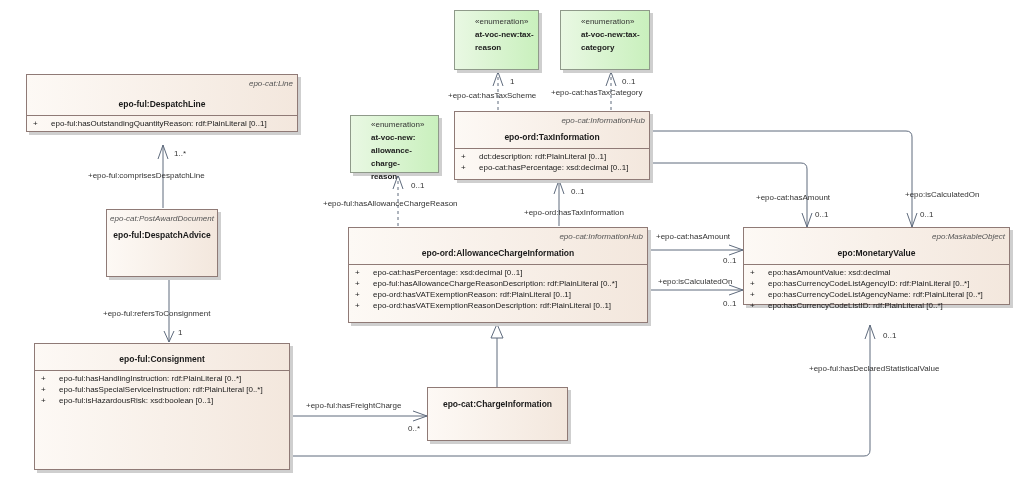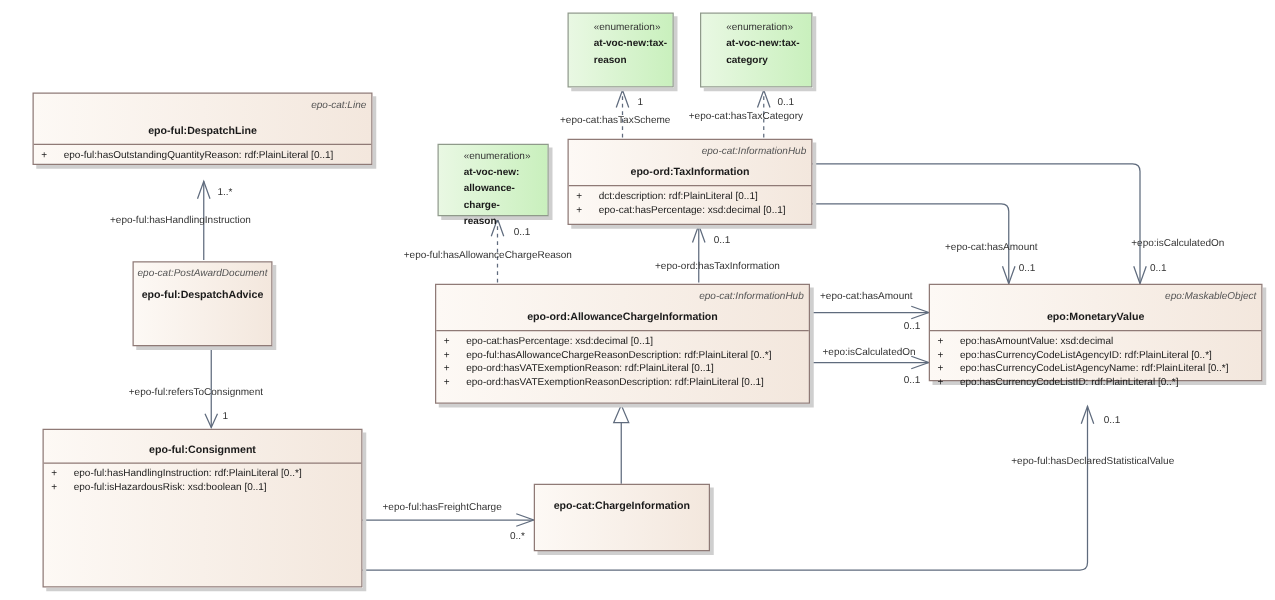--- a/index.html
+++ b/index.html
@@ -81,20 +81,21 @@
 <div class="box" style="left:106px;top:209px;width:112px;height:68px;">
   <div class="stereo-left">epo-cat:PostAwardDocument</div>
   <div class="cname" style="top:20px;">epo-ful:DespatchAdvice</div>
 </div>
 
 <div class="box" style="left:34px;top:343px;width:256px;height:127px;">
   <div class="cname" style="top:10px;">epo-ful:Consignment</div>
   <div class="divider" style="top:26px;"></div>
   <div class="attrs" style="top:29px;">
     <div class="attr"><span class="plus">+</span><span>epo-ful:hasHandlingInstruction: rdf:PlainLiteral [0..*]</span></div>
+    <div class="attr"><span class="plus">+</span><span>epo-ful:hasSpecialServiceInstruction: rdf:PlainLiteral [0..*]</span></div>
     <div class="attr"><span class="plus">+</span><span>epo-ful:isHazardousRisk: xsd:boolean [0..1]</span></div>
   </div>
 </div>
 
 <div class="box" style="left:427px;top:387px;width:141px;height:54px;">
   <div class="cname" style="top:11px;">epo-cat:ChargeInformation</div>
 </div>
 
 <div class="box" style="left:348px;top:227px;width:300px;height:96px;">
   <span class="stereo-it">epo-cat:InformationHub</span>
@@ -149,21 +150,21 @@
 <div class="box enum" style="left:350px;top:115px;width:89px;height:58px;">
   <div class="enum-inner" style="padding-top:2px;">
     <div class="st">«enumeration»</div>
     <div class="nm">at-voc-new:</div>
     <div class="nm">allowance-charge-</div>
     <div class="nm">reason</div>
   </div>
 </div>
 
 <span class="lbl" style="left:174px;top:149px;">1..*</span>
-<span class="lbl" style="left:88px;top:171px;">+epo-ful:hasHandlingInstruction</span>
+<span class="lbl" style="left:88px;top:171px;">+epo-ful:comprisesDespatchLine</span>
 
 <span class="lbl" style="left:103px;top:309px;">+epo-ful:refersToConsignment</span>
 <span class="lbl" style="left:178px;top:328px;">1</span>
 
 <span class="lbl" style="left:306px;top:401px;">+epo-ful:hasFreightCharge</span>
 <span class="lbl" style="left:408px;top:424px;">0..*</span>
 
 <span class="lbl" style="left:411px;top:181px;">0..1</span>
 <span class="lbl" style="left:323px;top:199px;">+epo-ful:hasAllowanceChargeReason</span>
 

